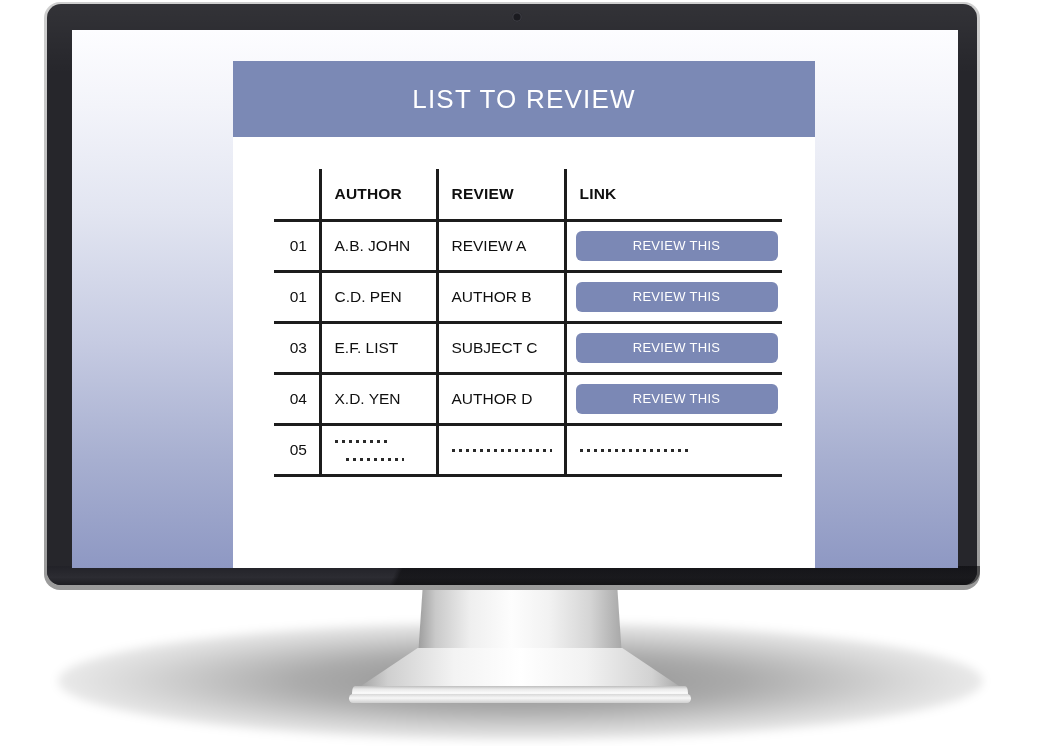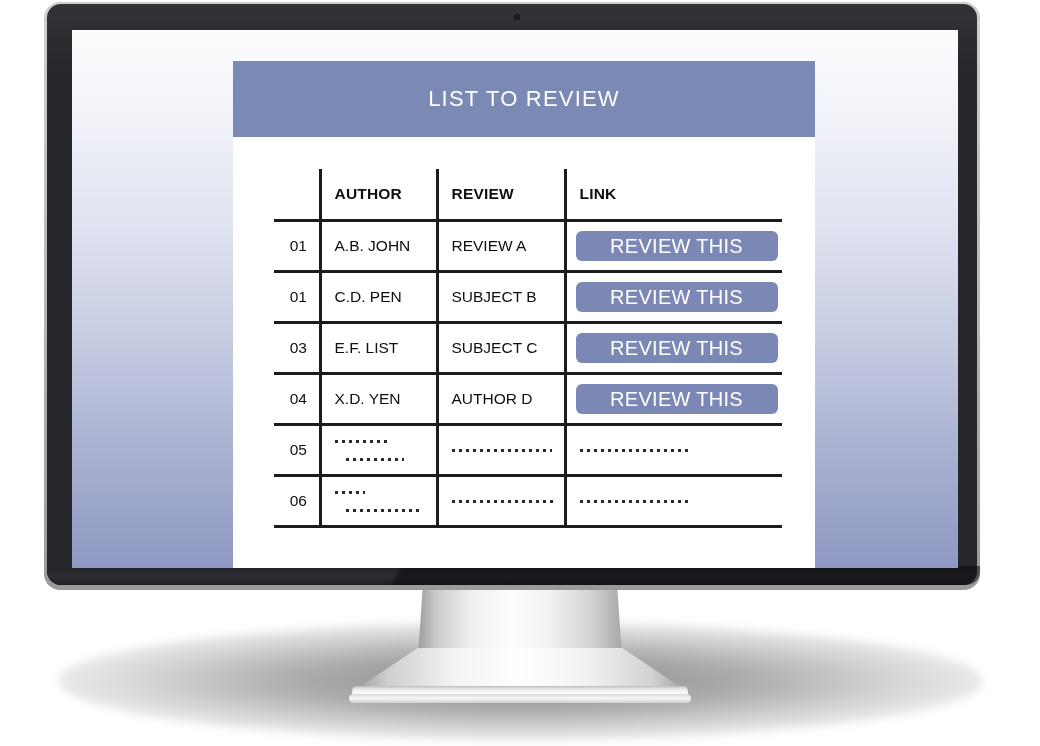--- a/index.html
+++ b/index.html
@@ -100,21 +100,21 @@
     position:absolute;left:161px;top:31px;width:582px;height:507px;
     background:#ffffff;
   }
   .card-header{
     position:absolute;left:0;top:0;width:582px;height:76px;
     background:#7b89b5;
     display:flex;align-items:center;justify-content:center;
   }
   .card-title{
     color:#ffffff;
-    font-size:22px;
+    font-size:26px;
     font-weight:300;
     letter-spacing:1.2px;
     line-height:1;
     white-space:nowrap;
   }
 
   
   .tbl-wrap{
     position:absolute;left:41px;top:108px;width:508px;
   }
@@ -167,21 +167,21 @@
 
   
   .review-btn{
     display:block;
     width:202px;height:30px;
     background:#7b88b5;
     border-radius:6px;
     border:none;
     color:#ffffff;
     font-family:"Liberation Sans", sans-serif;
-    font-size:20px;
+    font-size:13px;
     font-weight:300;
     letter-spacing:0.3px;
     line-height:30px;
     text-align:center;
     padding:0;
     cursor:pointer;
   }
 
   
   .dots{
@@ -244,21 +244,21 @@
               <td class="vline author">A.B. JOHN</td>
               <td class="vline subject">REVIEW A</td>
               <td class="vline link">
                 <button class="review-btn">REVIEW THIS</button>
               </td>
             </tr>
 
             <tr class="data-row">
               <td class="num">01</td>
               <td class="vline author">C.D. PEN</td>
-              <td class="vline subject">SUBJECT B</td>
+              <td class="vline subject">AUTHOR B</td>
               <td class="vline link">
                 <button class="review-btn">REVIEW THIS</button>
               </td>
             </tr>
 
             <tr class="data-row">
               <td class="num">03</td>
               <td class="vline author">E.F. LIST</td>
               <td class="vline subject">SUBJECT C</td>
               <td class="vline link">
@@ -281,32 +281,20 @@
                 <span class="dots" style="width:52px"></span><span class="dots gap" style="width:58px"></span>
               </td>
               <td class="vline subject">
                 <span class="dots" style="width:100px"></span>
               </td>
               <td class="vline link">
                 <span class="dots" style="width:112px;margin-left:4px"></span>
               </td>
             </tr>
 
-            <tr class="data-row last">
-              <td class="num">06</td>
-              <td class="vline author">
-                <span class="dots" style="width:30px"></span><span class="dots gap" style="width:76px"></span>
-              </td>
-              <td class="vline subject">
-                <span class="dots" style="width:104px"></span>
-              </td>
-              <td class="vline link">
-                <span class="dots" style="width:112px;margin-left:4px"></span>
-              </td>
-            </tr>
 
           </tbody>
         </table>
       </div>
 
     </div>
   </div>
 </div>
 
 </body></html>

